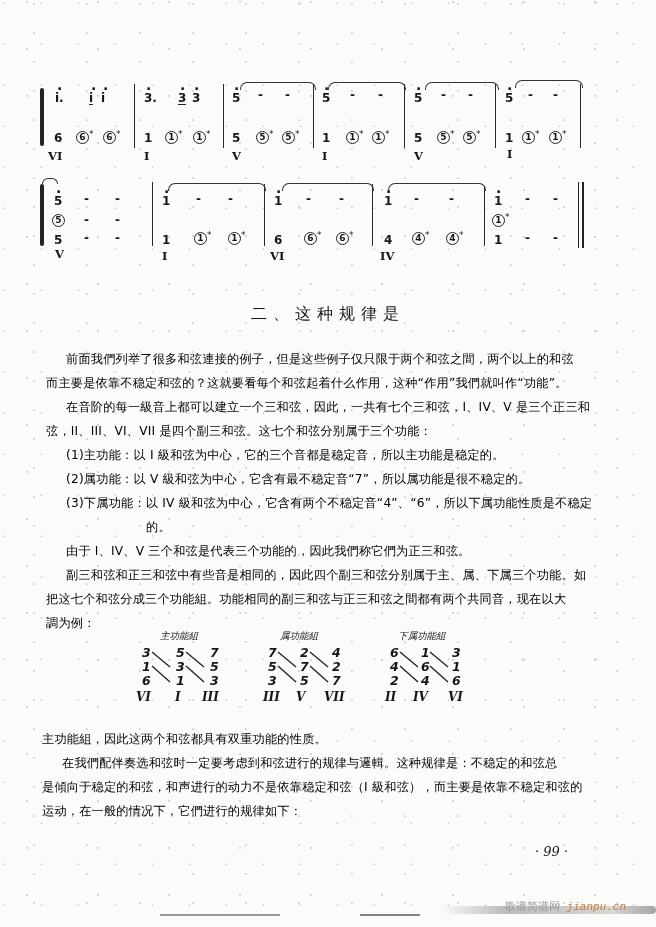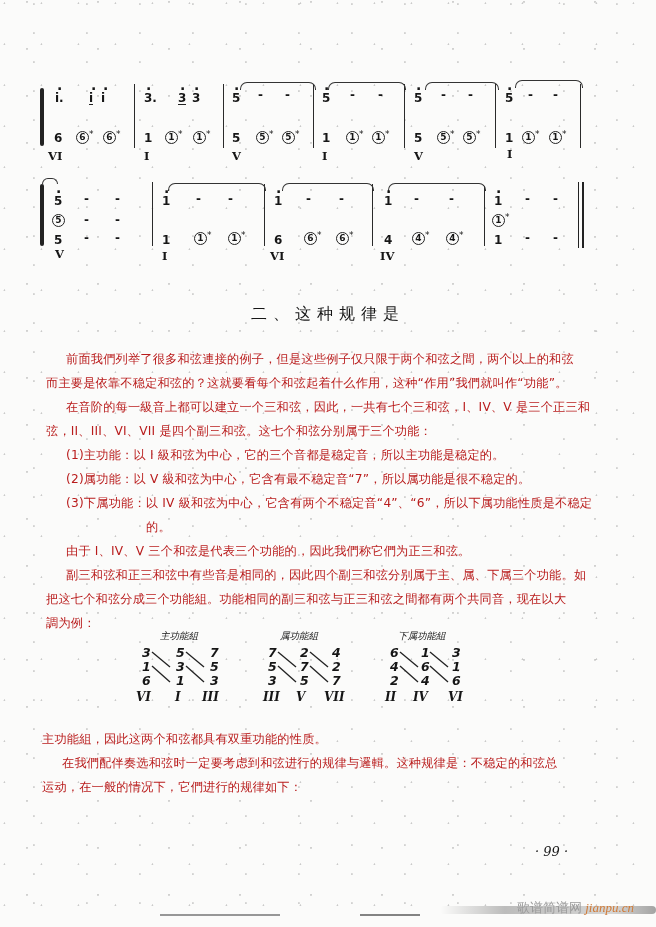--- a/index.html
+++ b/index.html
@@ -24,34 +24,34 @@
   .circ .c { display:inline-block; width:13px; height:13px; border:1.2px solid #222; border-radius:50%; text-align:center; font-size:9px; line-height:11px; font-weight:bold; }
   .circ sup { font-size:9px; vertical-align:top; position:relative; top:-2px; }
   .dash { position:absolute; font-family:"DejaVu Sans", sans-serif; font-size:12px; font-weight:bold; line-height:12px; }
   .roman { position:absolute; font-family:"DejaVu Serif", serif; font-weight:bold; font-size:11.5px; line-height:12px; }
   .tie { position:absolute; height:8px; border-top:1.3px solid #333; border-left:1.3px solid #333; border-right:1.3px solid #333; border-radius:7px 7px 0 0; }
 
   
   .title { position:absolute; left:0; width:656px; top:304px; text-align:center;
     font-size:16px; letter-spacing:6px; font-family:"DejaVu Sans", sans-serif; }
   .para { position:absolute; left:46px; width:572px; font-family:"DejaVu Sans", sans-serif;
-    font-size:12.2px; line-height:24px; color:#b91c1c; letter-spacing:.2px; }
+    font-size:12.2px; line-height:24px; color:#000000; letter-spacing:.2px; }
   .para .line { display:block; white-space:nowrap; }
   .ind { padding-left:20px; }
   .ind2 { padding-left:100px; }
 
   
   .grp { position:absolute;font-style:italic; }
   .grp .gt { position:absolute; top:0; font-family:"DejaVu Sans", sans-serif; font-size:9.5px; white-space:nowrap; }
   .grp .n { position:absolute; font-family:"DejaVu Sans", sans-serif; font-weight:bold; font-size:12.5px; line-height:13px; }
   .grp .r { position:absolute; font-family:"DejaVu Serif", serif; font-weight:bold; font-size:12px; }
   .grp svg { position:absolute; left:0; top:0; overflow:visible; }
 
   .pagenum { position:absolute; left:535px; top:844px; font-family:"DejaVu Serif", serif; font-style:italic; font-size:13px; }
-  .watermark { position:absolute; left:505px; top:899px; font-family:Liberation Serif, serif; font-size:13px; color:#9a9a9a;margin-left:12px; }
+  .watermark { position:absolute; left:505px; top:899px; font-family:Liberation Mono, monospace; font-size:11px; color:#9a9a9a; }
   .watermark .lat { color:#d07a36; font-style:italic; }
   .wm-stroke { position:absolute; left:440px; top:906px; width:216px; height:8px; background:linear-gradient(90deg, rgba(0,0,0,.0), rgba(0,0,0,.25) 30%, rgba(0,0,0,.15) 80%, rgba(0,0,0,.35)); border-radius:4px; }
   .rule { position:absolute; top:914px; height:2px; background:#333; }
 </style>
 </head>
 <body>
 
 <div class="noise"></div>
 
 <div class="score" style="top:0;">
@@ -256,20 +256,21 @@
     <span class="n" style="left:64px; top:44px;">6</span>
     <span class="r" style="left:-3px; top:60px;">II</span>
     <span class="r" style="left:25px; top:60px;">IV</span>
     <span class="r" style="left:60px; top:60px;">VI</span>
   </div>
 </div>
 
 <div class="para" style="top:727px; left:42px;">
   <span class="line">主功能組，因此这两个和弦都具有双重功能的性质。</span>
   <span class="line ind">在我們配伴奏选和弦时一定要考虑到和弦进行的规律与邏輯。这种规律是：不稳定的和弦总</span>
+  <span class="line">是傾向于稳定的和弦，和声进行的动力不是依靠稳定和弦（I 級和弦），而主要是依靠不稳定和弦的</span>
   <span class="line">运动，在一般的情况下，它們进行的规律如下：</span>
 </div>
 
 <div class="pagenum">· 99 ·</div>
 
 <div class="rule" style="left:160px; width:120px; opacity:.5;"></div>
 <div class="rule" style="left:360px; width:60px; opacity:.6;"></div>
 <div class="wm-stroke"></div>
 <div class="watermark">
   <span>歌谱简谱网</span>

